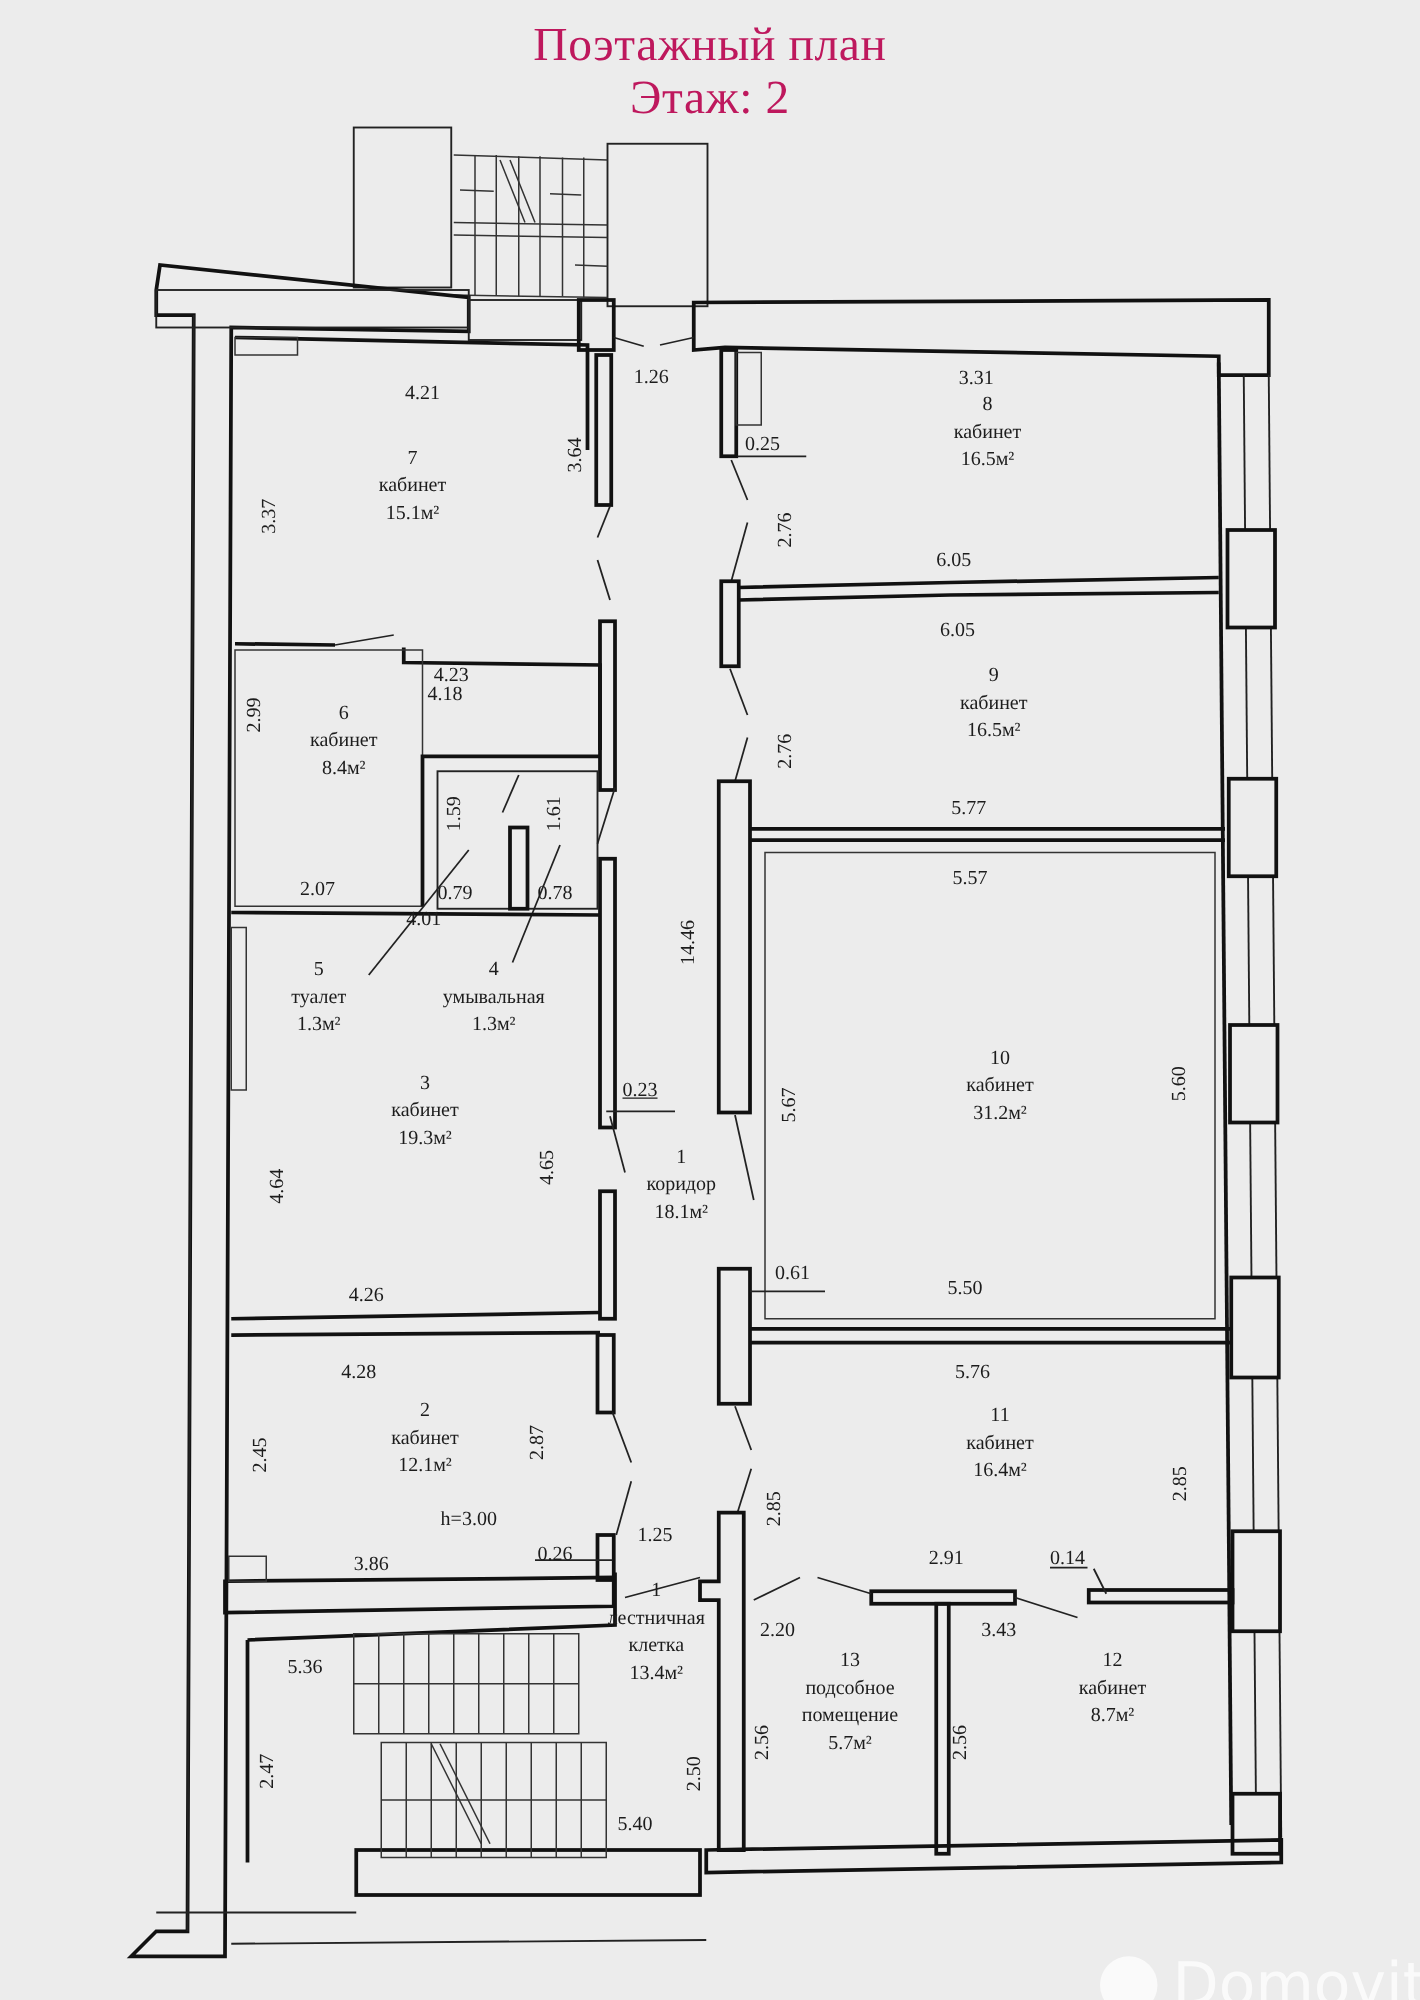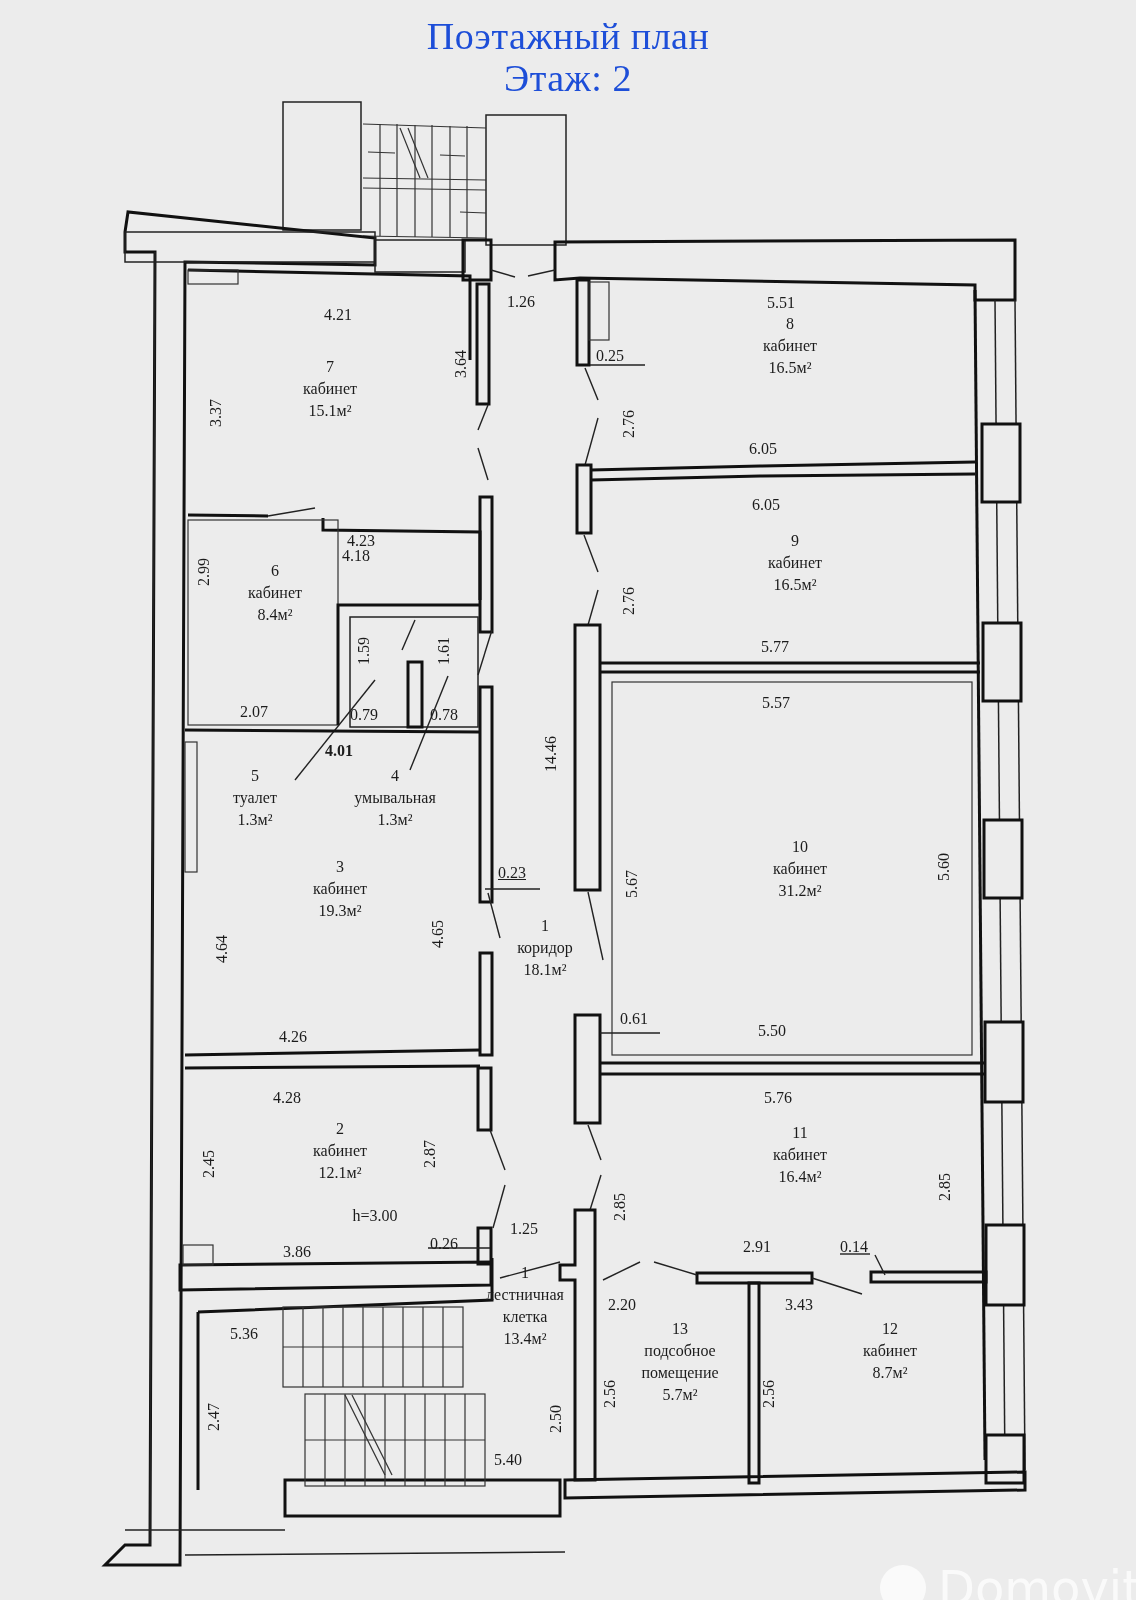--- a/index.html
+++ b/index.html
@@ -5,21 +5,21 @@
   html, body { margin: 0; padding: 0; }
   body {
     width: 1136px; height: 1600px; overflow: hidden;
     background: #ececec;
     font-family: "Liberation Serif", "DejaVu Serif", serif;
     color: #1a1a1a;
     position: relative;
   }
   .title {
     position: absolute; left: 0; width: 1136px; text-align: center;
-    font-size: 38px; line-height: 40px; color: #1d4ed8; letter-spacing: 0.5px;
+    font-size: 38px; line-height: 40px; color: #be185d; letter-spacing: 0.5px;
   }
   #title1 { top: 16px; }
   #title2 { top: 58px; }
   svg#plan { position: absolute; left: 0; top: 0; width: 1136px; height: 1600px; }
   .w { fill: none; stroke: #111; stroke-width: 3; }
   .wt { fill: none; stroke: #222; stroke-width: 1.5; }
   .wf { fill: #ececec; stroke: #111; stroke-width: 3; }
   .thin { fill: none; stroke: #333; stroke-width: 1.2; }
   .door { stroke: #222; stroke-width: 1.4; fill: none; }
   .dim { position: absolute; font-size: 16px; line-height: 18px; color: #1c1c1c; white-space: nowrap; }
@@ -264,32 +264,32 @@
     <span>5.7м²</span>
 </div>
 <div class="room" style="left:830px;top:1318px;width:120px;">
   <span>12</span>
     <span>кабинет</span>
     <span>8.7м²</span>
 </div>
 
 <div class="dim" style="left:324px;top:306px;">4.21</div>
 <div class="dim" style="left:507px;top:293px;">1.26</div>
-<div class="dim" style="left:767px;top:294px;">5.51</div>
+<div class="dim" style="left:767px;top:294px;">3.31</div>
 <div class="dim" style="left:596px;top:347px;">0.25</div>
 <div class="dim" style="left:749px;top:440px;">6.05</div>
 <div class="dim" style="left:752px;top:496px;">6.05</div>
 <div class="dim" style="left:347px;top:496px;margin-top:36px;">4.23</div>
 <div class="dim" style="left:342px;top:547px;">4.18</div>
 <div class="dim" style="left:761px;top:638px;">5.77</div>
 <div class="dim" style="left:762px;top:694px;">5.57</div>
 <div class="dim" style="left:240px;top:703px;">2.07</div>
 <div class="dim" style="left:350px;top:706px;">0.79</div>
 <div class="dim" style="left:430px;top:706px;">0.78</div>
-<div class="dim" style="left:325px;top:742px;font-weight:bold;">4.01</div>
+<div class="dim" style="left:325px;top:727px;">4.01</div>
 <div class="dim" style="left:498px;top:864px;text-decoration:underline;">0.23</div>
 <div class="dim" style="left:279px;top:1028px;">4.26</div>
 <div class="dim" style="left:620px;top:1010px;">0.61</div>
 <div class="dim" style="left:758px;top:1022px;">5.50</div>
 <div class="dim" style="left:273px;top:1089px;">4.28</div>
 <div class="dim" style="left:764px;top:1089px;">5.76</div>
 <div class="dim" style="left:510px;top:1220px;">1.25</div>
 <div class="dim" style="left:430px;top:1235px;">0.26</div>
 <div class="dim" style="left:283px;top:1243px;">3.86</div>
 <div class="dim" style="left:743px;top:1238px;">2.91</div>

